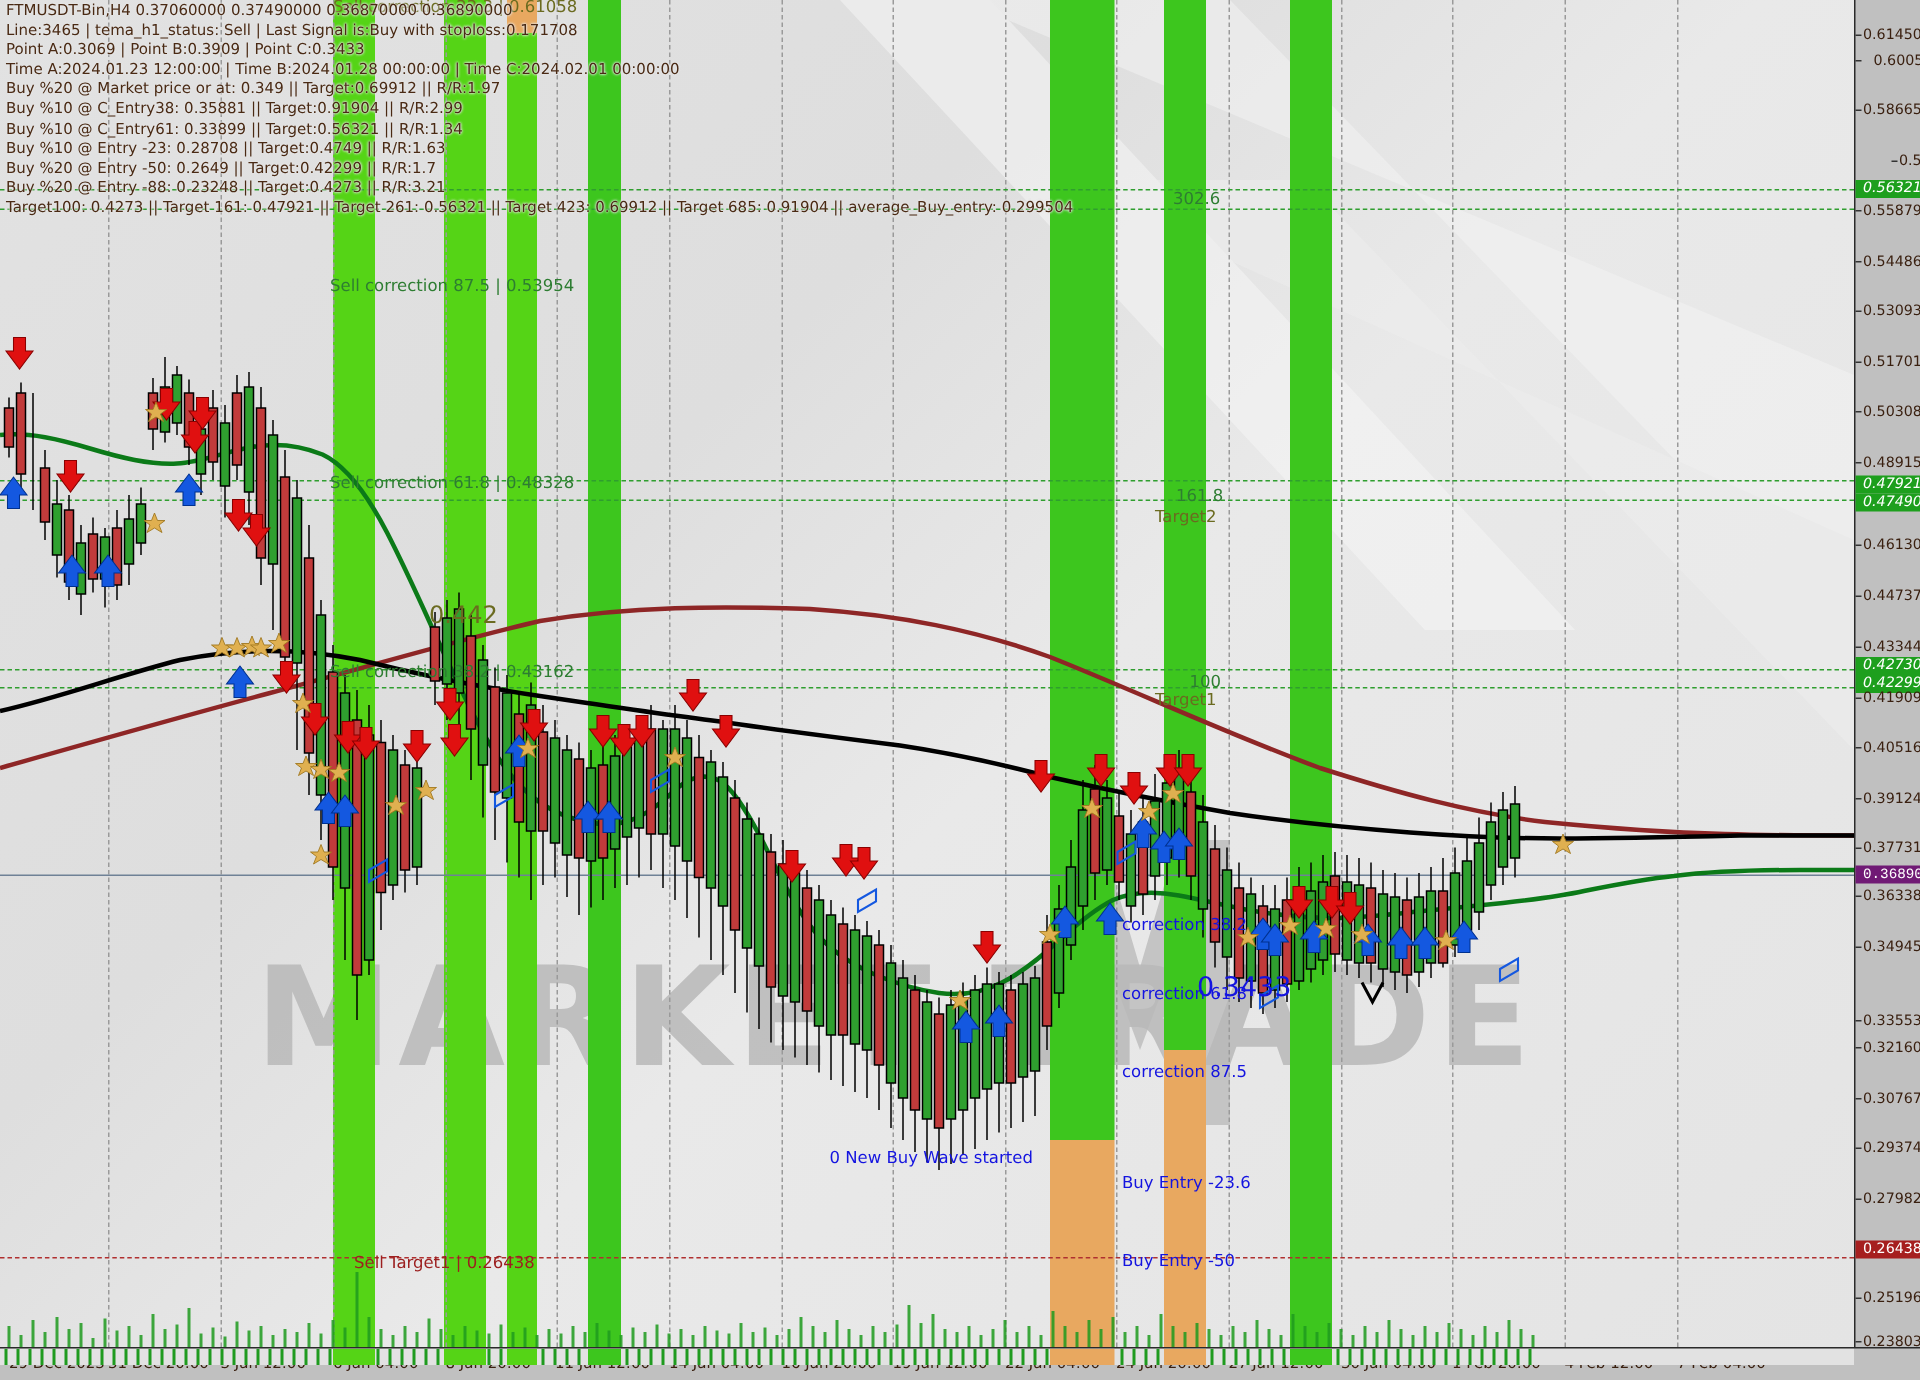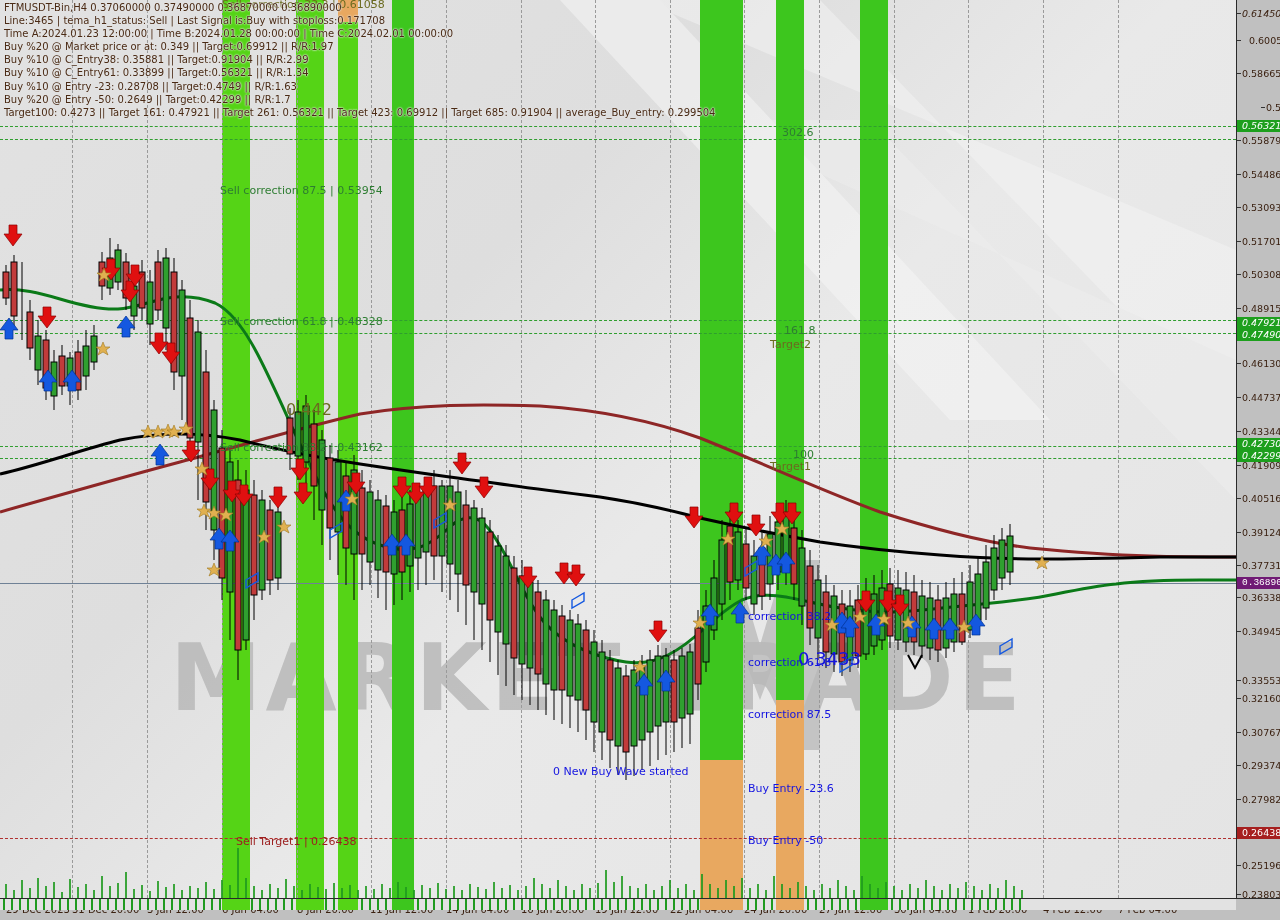--- a/index.html
+++ b/index.html
@@ -476,32 +476,34 @@
       <div class="lbl blue" style="left:553px;top:765px">0 New Buy Wave started</div>
       <div class="lbl blue" style="left:748px;top:782px">Buy Entry -23.6</div>
       <div class="lbl blue" style="left:748px;top:834px">Buy Entry -50</div>
       <div class="lbl red" style="left:236px;top:835px">Sell Target1 | 0.26438</div>
 
     </div>
 
     <div id="hdr">
       <div>FTMUSDT-Bin,H4  0.37060000 0.37490000 0.36870000 0.36890000</div>
       <div>Line:3465 | tema_h1_status: Sell | Last Signal is:Buy with stoploss:0.171708</div>
+      <div>Point A:0.3069 | Point B:0.3909 | Point C:0.3433</div>
       <div>Time A:2024.01.23 12:00:00 | Time B:2024.01.28 00:00:00 | Time C:2024.02.01 00:00:00</div>
       <div>Buy %20 @ Market price or at: 0.349 || Target:0.69912 || R/R:1.97</div>
       <div>Buy %10 @ C_Entry38: 0.35881 || Target:0.91904 || R/R:2.99</div>
       <div>Buy %10 @ C_Entry61: 0.33899 || Target:0.56321 || R/R:1.34</div>
       <div>Buy %10 @ Entry -23: 0.28708 || Target:0.4749 || R/R:1.63</div>
       <div>Buy %20 @ Entry -50: 0.2649 || Target:0.42299 || R/R:1.7</div>
+      <div>Buy %20 @ Entry -88: 0.23248 || Target:0.4273 || R/R:3.21</div>
       <div>Target100: 0.4273 || Target 161: 0.47921 || Target 261: 0.56321 || Target 423: 0.69912 || Target 685: 0.91904 || average_Buy_entry: 0.299504</div>
     </div>
   </div>
 
   <div id="yaxis">
-      <div class="ytick" style="top: 8px; font-style: italic;"><span class="dash"></span><span>0.61450</span></div>
+      <div class="ytick" style="top: 18px;"><span class="dash"></span><span>0.61450</span></div>
       <div class="ytick" style="top: 35px; padding-left: 12px;"><span class="dash"></span><span>0.60057</span></div>
       <div class="ytick" style="top: 68px;"><span class="dash"></span><span>0.58665</span></div>
       <div class="ytick" style="top: 102px; margin-left: 24px;"><span class="dash"></span><span>0.57272</span></div>
       <div class="ytick hl-green" style="top: 120px;"><span>0.56321</span></div>
       <div class="ytick" style="top: 135px; text-align: right;"><span class="dash"></span><span>0.55879</span></div>
       <div class="ytick" style="top: 169px;"><span class="dash"></span><span>0.54486</span></div>
       <div class="ytick" style="top: 202px;"><span class="dash"></span><span>0.53093</span></div>
       <div class="ytick" style="top: 236px;"><span class="dash"></span><span>0.51701</span></div>
       <div class="ytick" style="top: 269px;"><span class="dash"></span><span>0.50308</span></div>
       <div class="ytick" style="top: 303px;"><span class="dash"></span><span>0.48915</span></div>

